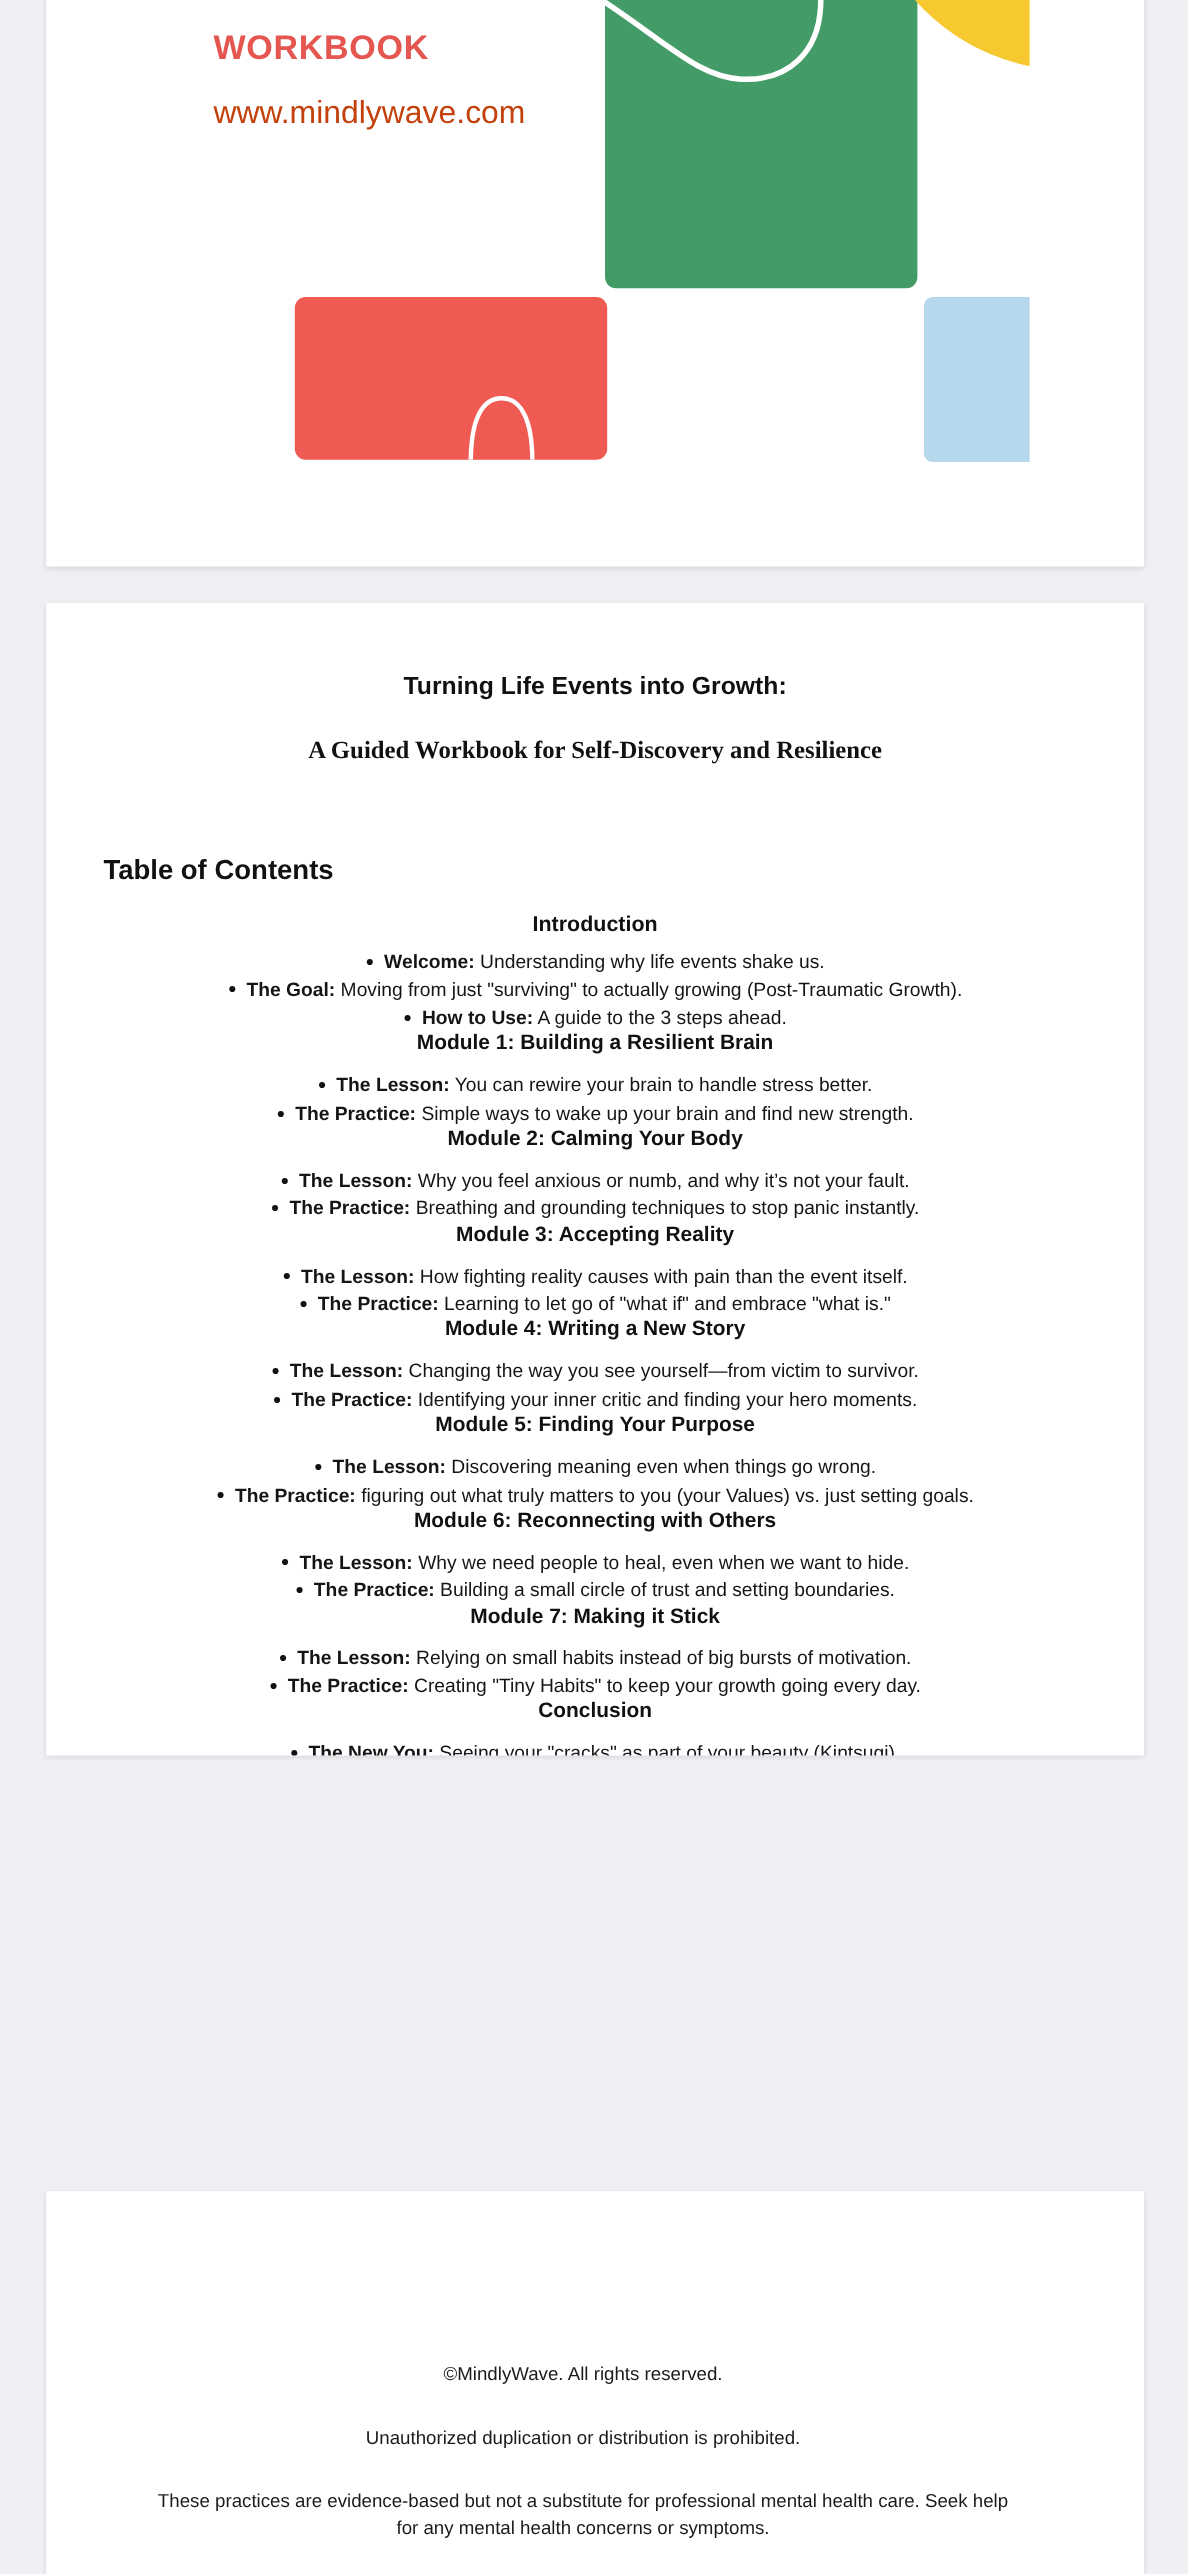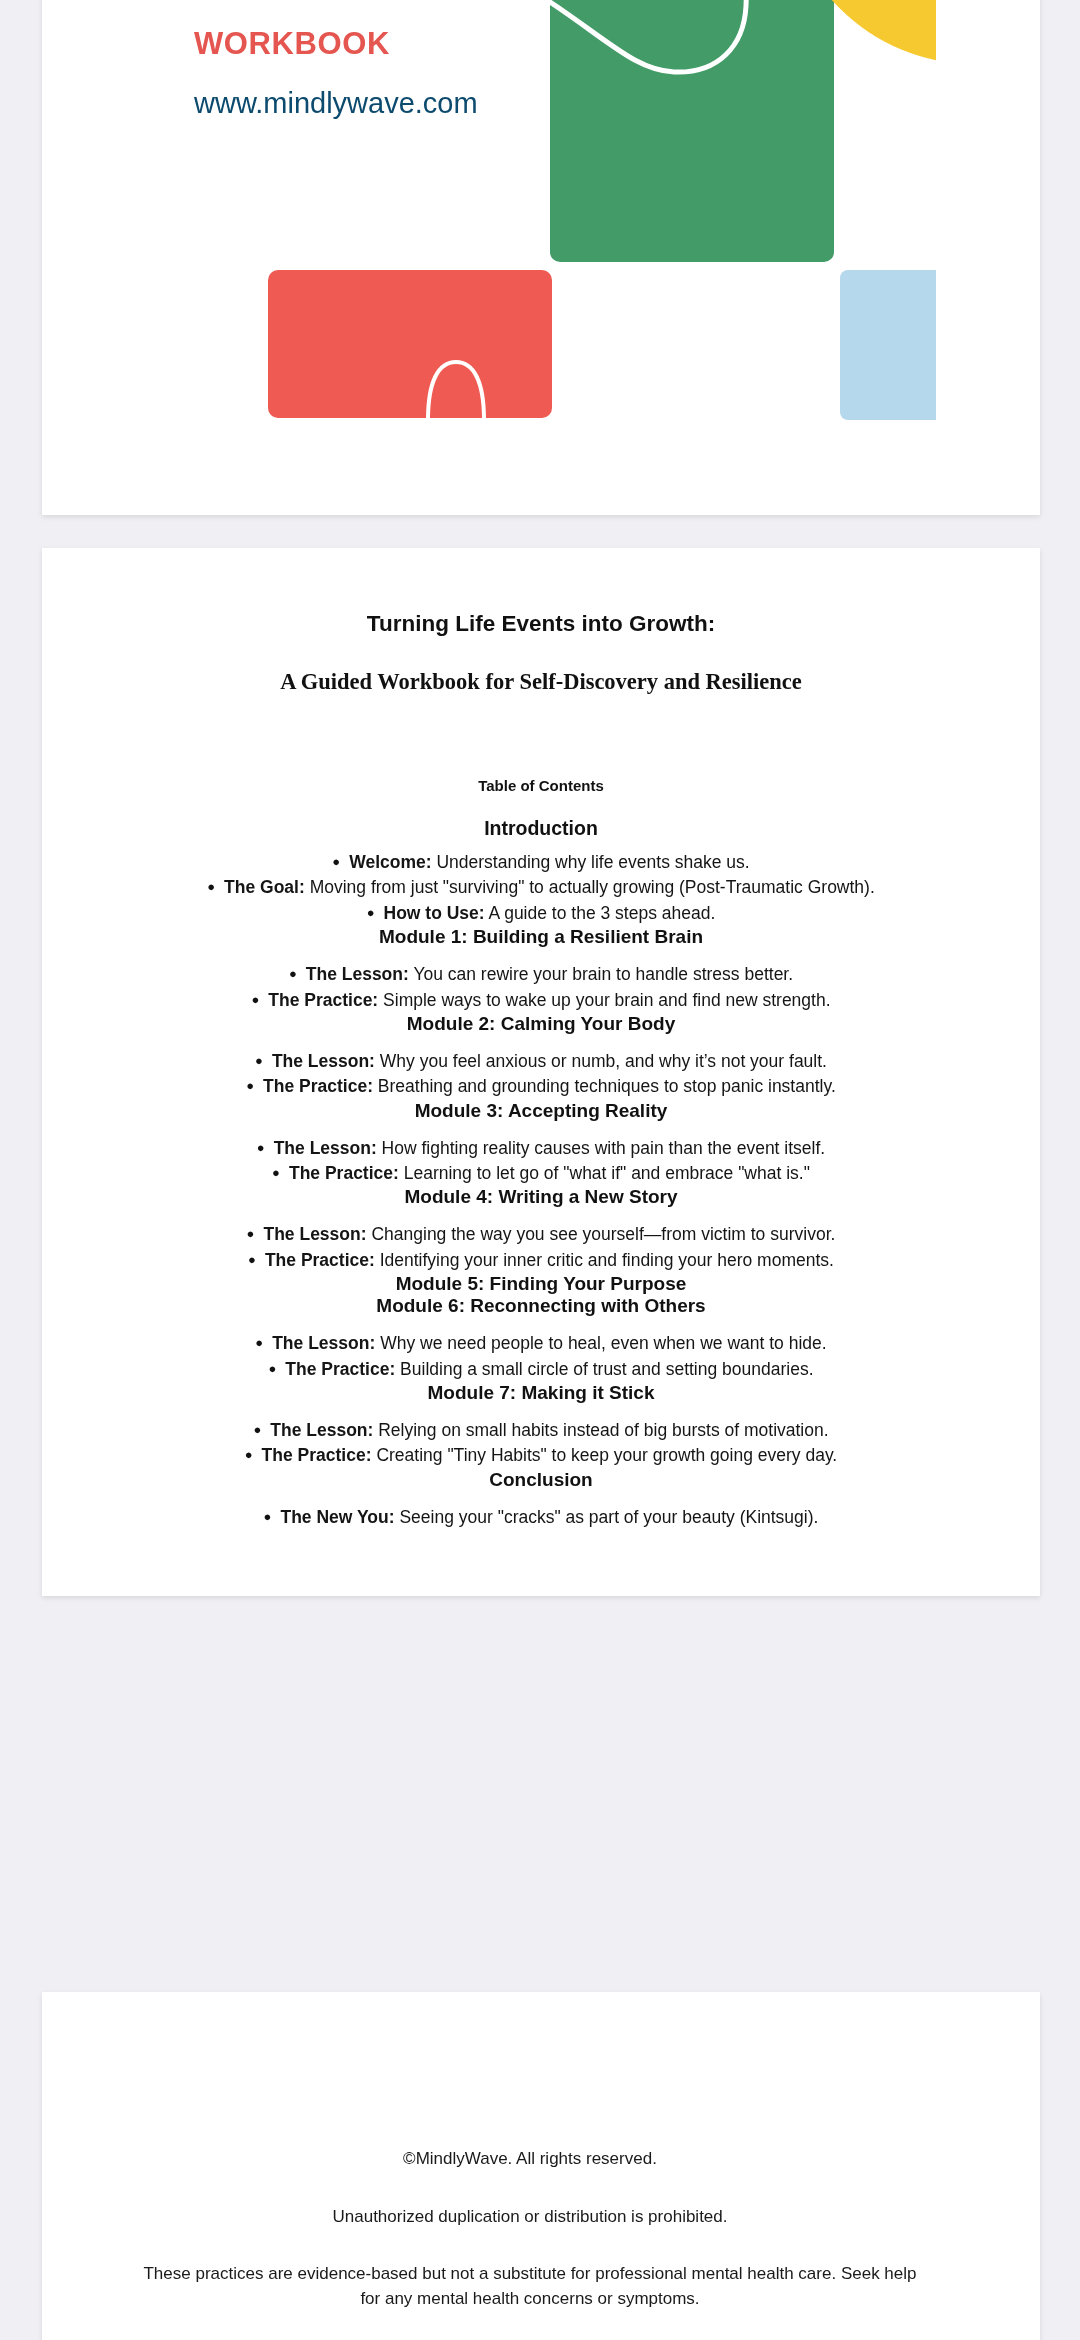--- a/index.html
+++ b/index.html
@@ -55,21 +55,21 @@
     font-size: 31px;
     font-weight: 700;
     letter-spacing: 0.6px;
     color: #e4564f;
     margin: 0 0 30px 0;
     line-height: 1;
   }
   .brand-url {
     font-size: 29px;
     font-weight: 400;
-    color: #0c4a6e;
+    color: #c2410c;
     margin: 0;
     line-height: 1;
   }
 
   .shape { position: absolute; }
 
   .shape-green {
     left: 508px;
     top: -70px;
     width: 284px;
@@ -118,22 +118,22 @@
   .doc-title {
     text-align: center;
     font-size: 22.5px;
     font-weight: 700;
     line-height: 1.0;
     margin: 20px 0 0 0;
   }
   .doc-title .line2 { display: block; margin-top: 35px; font-family: Liberation Serif, serif; }
 
   .toc-heading {
-    text-align: center;
-    font-size: 15px;
+    text-align: left;
+    font-size: 25px;
     font-weight: 700;
     margin: 84px 0 0 0;
   }
 
   .section-heading {
     text-align: center;
     font-weight: 700;
     margin: 0;
   }
   .section-heading.lvl-intro { font-size: 19.5px; margin-top: 23px; }
@@ -244,20 +244,24 @@
           <ul class="bullets">
             <li><span class="dot">●</span><b>The Lesson:</b> <span>How fighting reality causes with pain than the event itself.</span></li>
             <li><span class="dot">●</span><b>The Practice:</b> <span>Learning to let go of "what if" and embrace "what is."</span></li>
           </ul>
           <h3 class="section-heading lvl-module">Module 4: Writing a New Story</h3>
           <ul class="bullets">
             <li><span class="dot">●</span><b>The Lesson:</b> <span>Changing the way you see yourself—from victim to survivor.</span></li>
             <li><span class="dot">●</span><b>The Practice:</b> <span>Identifying your inner critic and finding your hero moments.</span></li>
           </ul>
           <h3 class="section-heading lvl-module">Module 5: Finding Your Purpose</h3>
+          <ul class="bullets">
+            <li><span class="dot">●</span><b>The Lesson:</b> <span>Discovering meaning even when things go wrong.</span></li>
+            <li><span class="dot">●</span><b>The Practice:</b> <span>figuring out what truly matters to you (your Values) vs. just setting goals.</span></li>
+          </ul>
           <h3 class="section-heading lvl-module">Module 6: Reconnecting with Others</h3>
           <ul class="bullets">
             <li><span class="dot">●</span><b>The Lesson:</b> <span>Why we need people to heal, even when we want to hide.</span></li>
             <li><span class="dot">●</span><b>The Practice:</b> <span>Building a small circle of trust and setting boundaries.</span></li>
           </ul>
           <h3 class="section-heading lvl-module">Module 7: Making it Stick</h3>
           <ul class="bullets">
             <li><span class="dot">●</span><b>The Lesson:</b> <span>Relying on small habits instead of big bursts of motivation.</span></li>
             <li><span class="dot">●</span><b>The Practice:</b> <span>Creating "Tiny Habits" to keep your growth going every day.</span></li>
           </ul>

